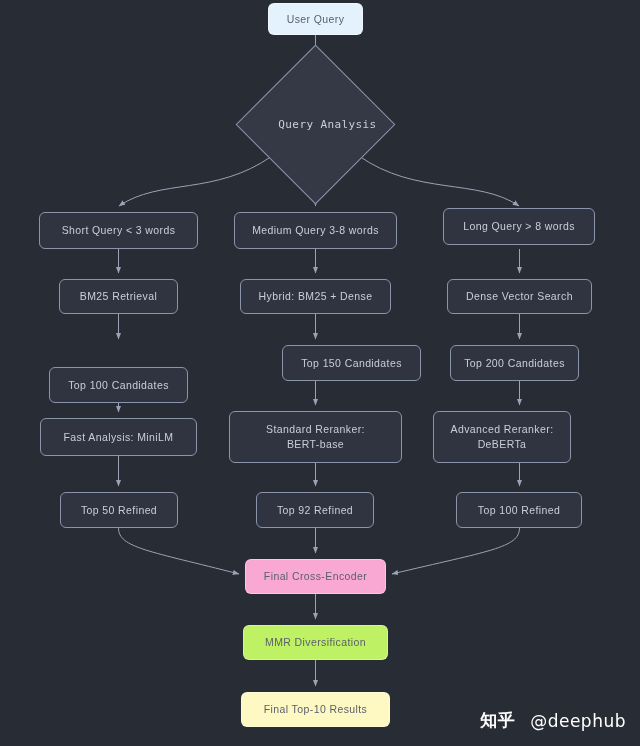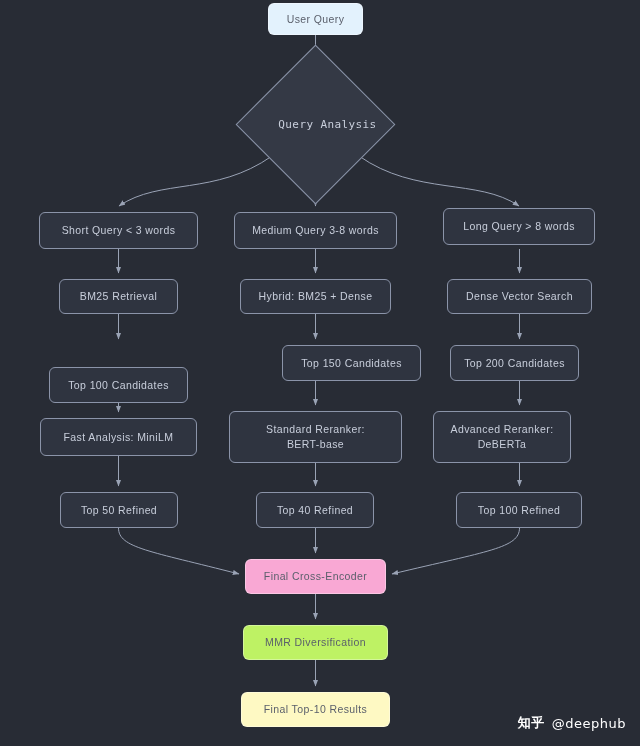--- a/index.html
+++ b/index.html
@@ -75,26 +75,26 @@
     font-size: 11px;
     letter-spacing: 0.4px;
     color: #c8cedb;
     white-space: nowrap;
   }
   #watermark {
     position: absolute;
     right: 14px;
     bottom: 14px;
     font-family: "DejaVu Sans", sans-serif;
-    font-size: 13px;
+    font-size: 17px;
     color: #ffffff;
     letter-spacing: 0.5px;
     display: flex;
     align-items: center;
-    gap: 7px;
+    gap: 15px;
   }
   #watermark .wm-logo { font-weight: bold; }
   #watermark .wm-handle { font-weight: normal; }
 </style>
 </head>
 <body>
 
 <svg id="edges" viewBox="0 0 640 746">
   <defs>
     <marker id="arrow" markerWidth="8" markerHeight="8" refX="6.2" refY="3" orient="auto" markerUnits="userSpaceOnUse">
@@ -154,21 +154,21 @@
   <div class="node std" style="left: 246px; top: 345px; width: 139px; height: 36px; margin-left: 36px;">Top 150 Candidates</div>
   <div class="node std" style="left: 450px; top: 345px; width: 129px; height: 36px;">Top 200 Candidates</div>
 
   <div class="node std" style="left: 40px; top: 418px; width: 157px; height: 38px;">Fast Analysis: MiniLM</div>
   <div class="node std" style="left: 229px; top: 411px; width: 173px; height: 52px;">Standard Reranker:
 BERT-base</div>
   <div class="node std" style="left: 433px; top: 411px; width: 138px; height: 52px;">Advanced Reranker:
 DeBERTa</div>
 
   <div class="node std" style="left: 60px; top: 492px; width: 118px; height: 36px;">Top 50 Refined</div>
-  <div class="node std" style="left: 256px; top: 492px; width: 118px; height: 36px;">Top 40 Refined</div>
+  <div class="node std" style="left: 256px; top: 492px; width: 118px; height: 36px;">Top 92 Refined</div>
   <div class="node std" style="left: 456px; top: 492px; width: 126px; height: 36px;">Top 100 Refined</div>
 
   <div class="node accent" style="left: 245px; top: 559px; width: 141px; height: 35px; background: #f9a8d4; color: rgb(90, 95, 107);">Final Cross-Encoder</div>
   <div class="node accent" style="left: 243px; top: 625px; width: 145px; height: 35px; background: #bef264; color: rgb(90, 95, 107);">MMR Diversification</div>
   <div class="node accent" style="left: 241px; top: 692px; width: 149px; height: 35px; background: #fef9c3; color: rgb(90, 95, 107);">Final Top-10 Results</div>
 
 </div>
 
 <div id="watermark">
   <span class="wm-logo">知乎</span>

